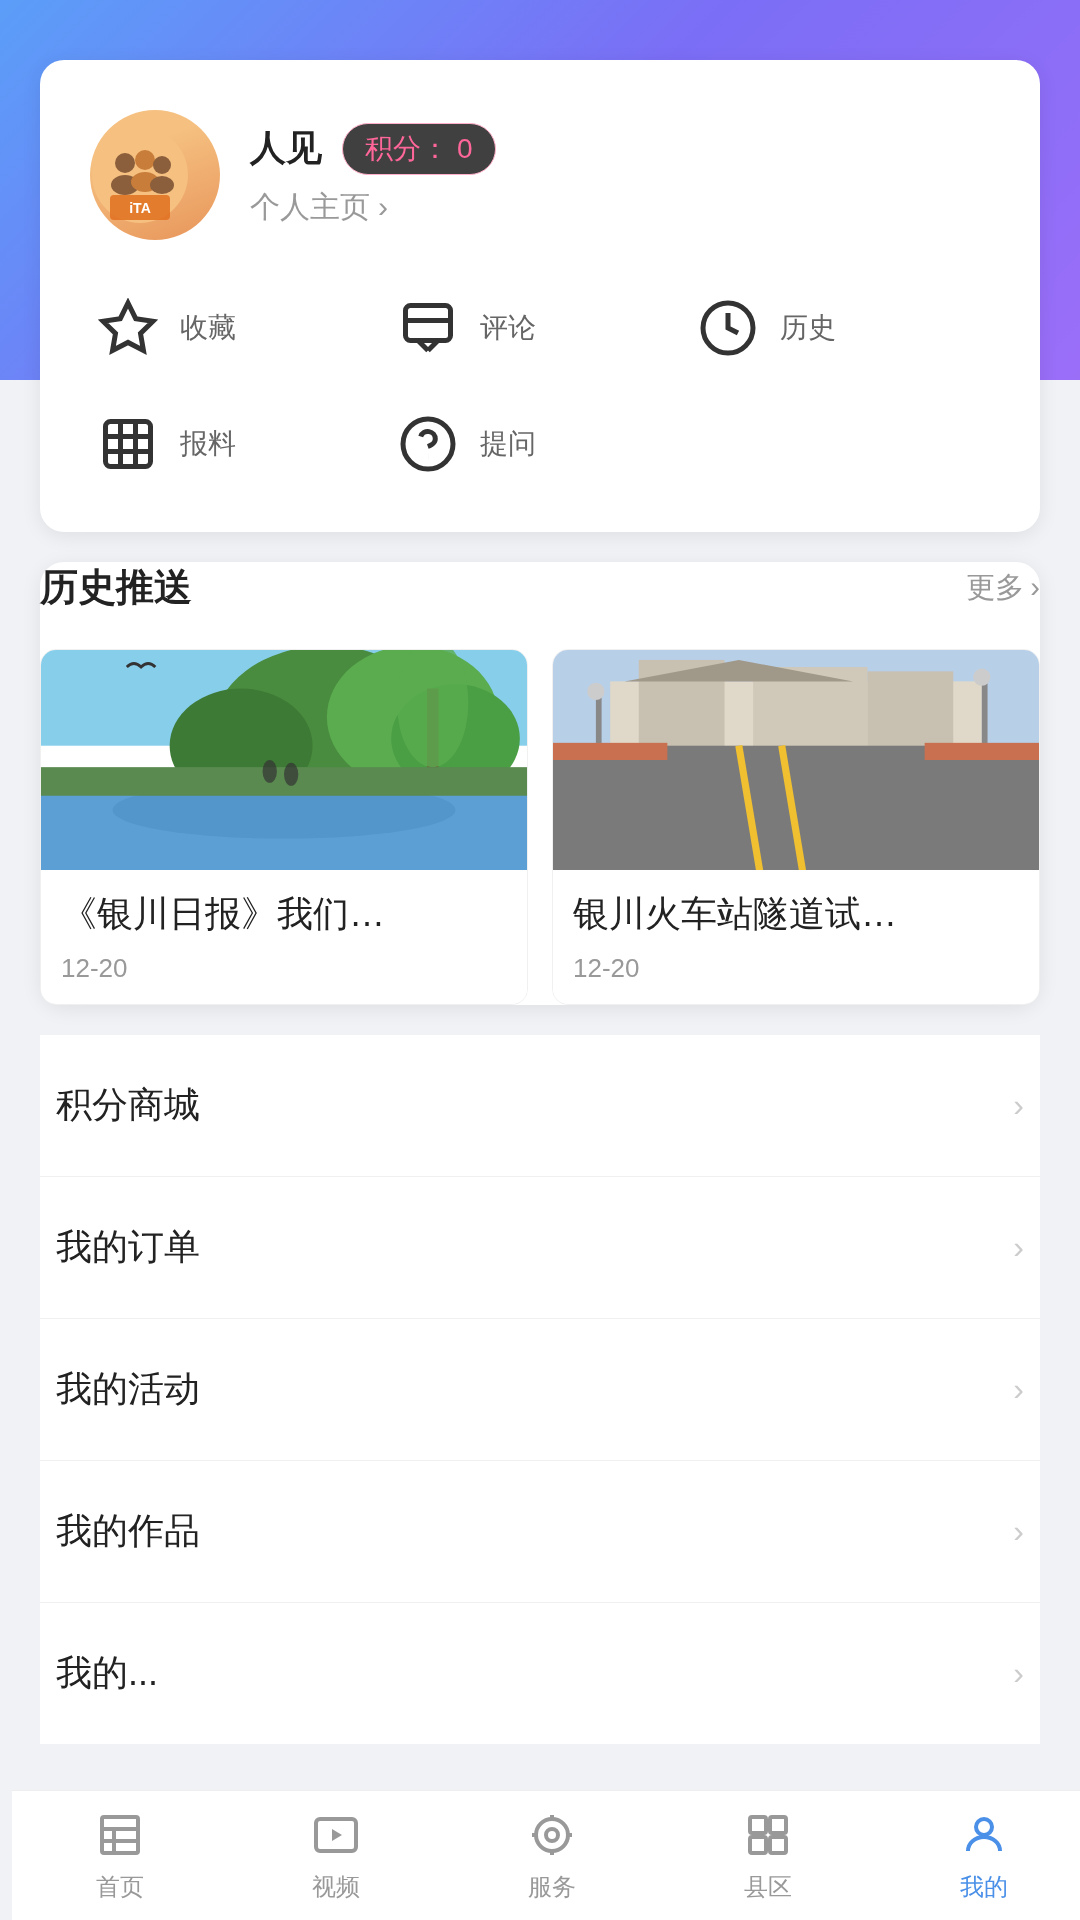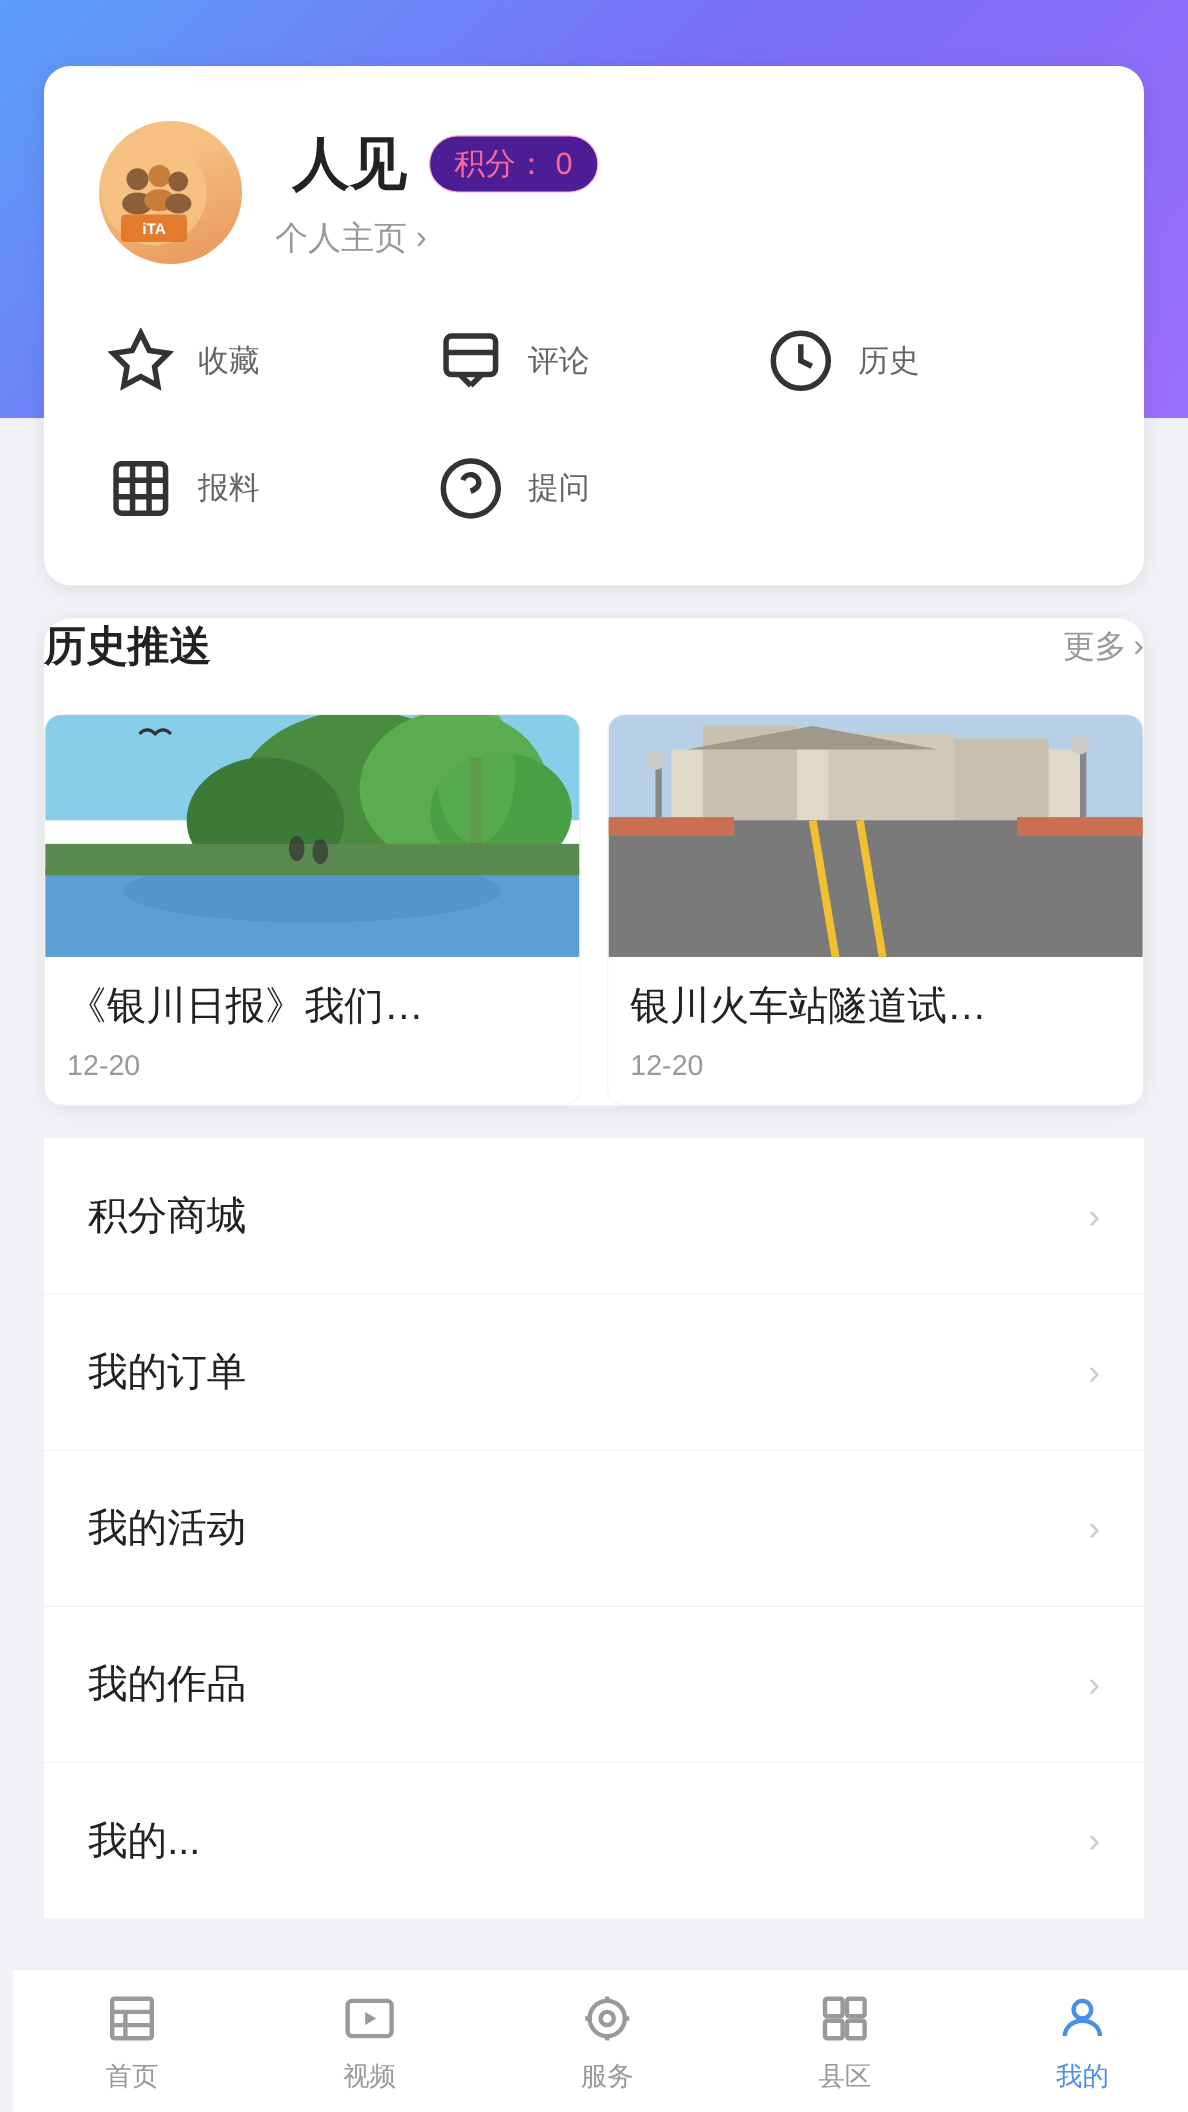--- a/index.html
+++ b/index.html
@@ -72,28 +72,27 @@
     }
 
     .profile-name-row {
       display: flex;
       align-items: center;
       gap: 20px;
       margin-bottom: 12px;
     }
 
     .profile-name {
-      font-size: 52px;
+      font-size: 36px;
       font-weight: bold;
       color: #222;
-      margin-left: 16px;
     }
 
     .points-badge {
-      background: #4c1d95;
+      background: #404040;
       border: 1.5px solid #ffb0c8;
       border-radius: 30px;
       padding: 6px 22px;
       font-size: 28px;
       color: #ff6699;
       display: flex;
       align-items: center;
       gap: 8px;
     }
 
@@ -209,21 +208,21 @@
 
     
     .menu-list {
       background: #fff;
     }
 
     .menu-item {
       display: flex;
       align-items: center;
       justify-content: space-between;
-      padding: 46px 40px;
+      padding: 46px 16px;
       border-bottom: 1px solid #f0f0f0;
       background: #fff;
       cursor: pointer;
     }
 
     .menu-item:last-child {
       border-bottom: none;
     }
 
     .menu-label {

